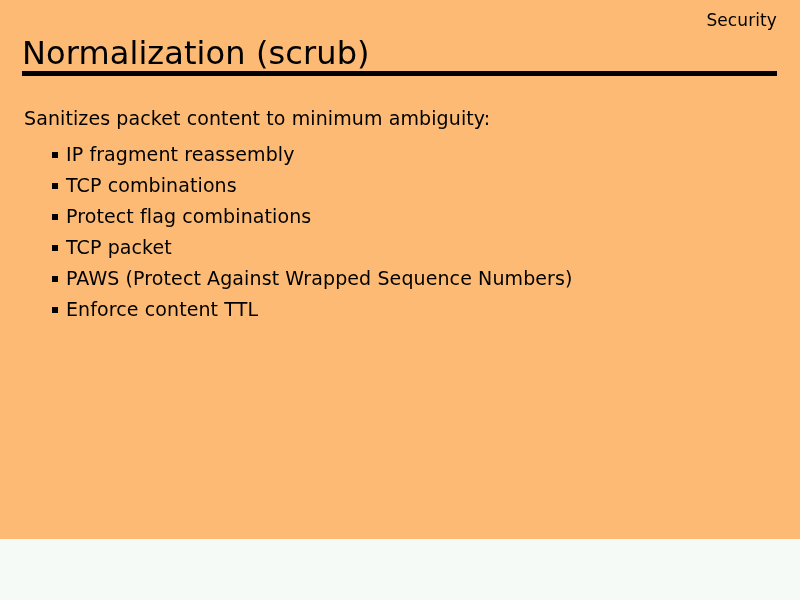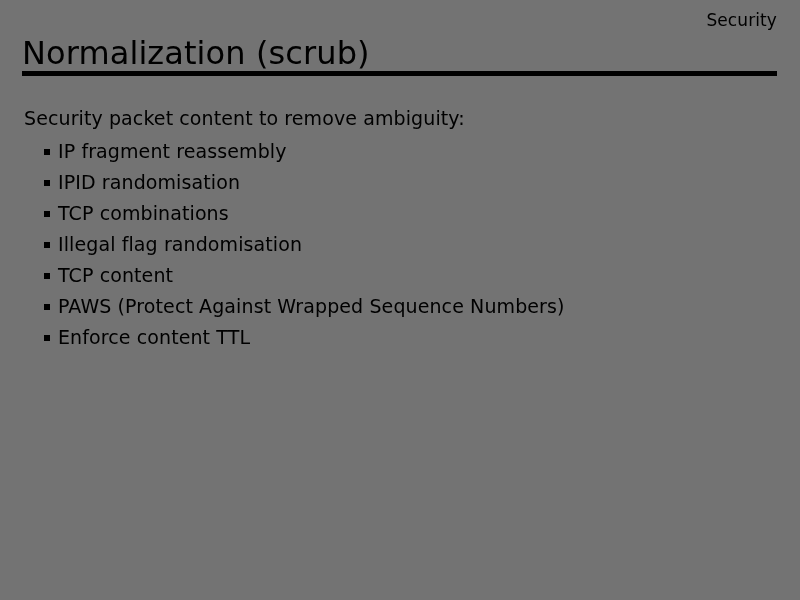--- a/index.html
+++ b/index.html
@@ -11,22 +11,22 @@
     width: 800px;
     height: 600px;
     background: #f6faf7;
     font-family: "DejaVu Sans", sans-serif;
     color: #000000;
     overflow: hidden;
   }
   .slide {
     position: relative;
     width: 800px;
-    height: 600px;
-    background: #737373;
+    height: 539px;
+    background: #fdba74;
   }
   
   .slide-header {
     position: absolute;
     top: 9px;
     left: 22px;
     right: 23px;
     height: 26px;
     text-align: right;
   }
@@ -66,21 +66,21 @@
   }
   .intro-line {
     font-size: 19px;
     line-height: 26px;
     letter-spacing: 0.1px;
     margin: 0 0 5px 2px;
     white-space: nowrap;
   }
   .bullet-list {
     list-style: none;
-    margin: 0;
+    margin: 8px;
     padding: 0;
   }
   .bullet-item {
     position: relative;
     padding-left: 36px;
     font-size: 19px;
     line-height: 31px;
     letter-spacing: 0.1px;
     white-space: nowrap;
   }
@@ -104,48 +104,44 @@
   <div class="slide-header">
     <span class="header-text">Security</span>
   </div>
 
   <div class="slide-title">Normalization (scrub)</div>
 
   <div class="title-rule"></div>
 
   <div class="slide-body">
 
-    <p class="intro-line">Security packet content to remove ambiguity:</p>
+    <p class="intro-line">Sanitizes packet content to minimum ambiguity:</p>
 
     <ul class="bullet-list">
 
       <li class="bullet-item">
         <span class="bullet-marker"></span>
         <span class="bullet-label">IP fragment reassembly</span>
       </li>
 
 
-      <li class="bullet-item">
-        <span class="bullet-marker"></span>
-        <span class="bullet-label">IPID randomisation</span>
-      </li>
 
       <li class="bullet-item">
         <span class="bullet-marker"></span>
         <span class="bullet-label">TCP combinations</span>
       </li>
 
       <li class="bullet-item">
         <span class="bullet-marker"></span>
-        <span class="bullet-label">Illegal flag randomisation</span>
+        <span class="bullet-label">Protect flag combinations</span>
       </li>
 
       <li class="bullet-item">
         <span class="bullet-marker"></span>
-        <span class="bullet-label">TCP content</span>
+        <span class="bullet-label">TCP packet</span>
       </li>
 
       <li class="bullet-item">
         <span class="bullet-marker"></span>
         <span class="bullet-label">PAWS (Protect Against Wrapped Sequence Numbers)</span>
       </li>
 
       <li class="bullet-item">
         <span class="bullet-marker"></span>
         <span class="bullet-label">Enforce content TTL</span>

